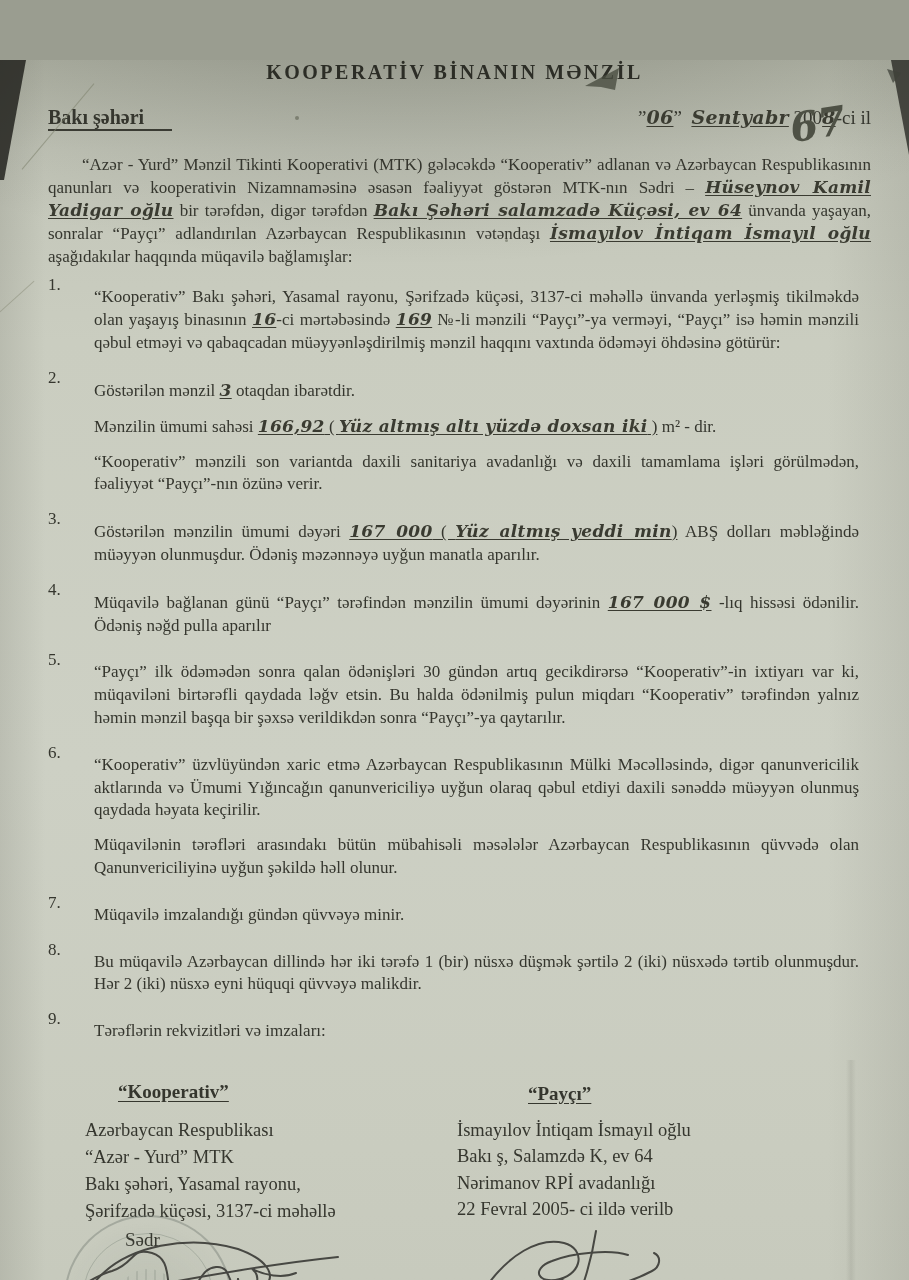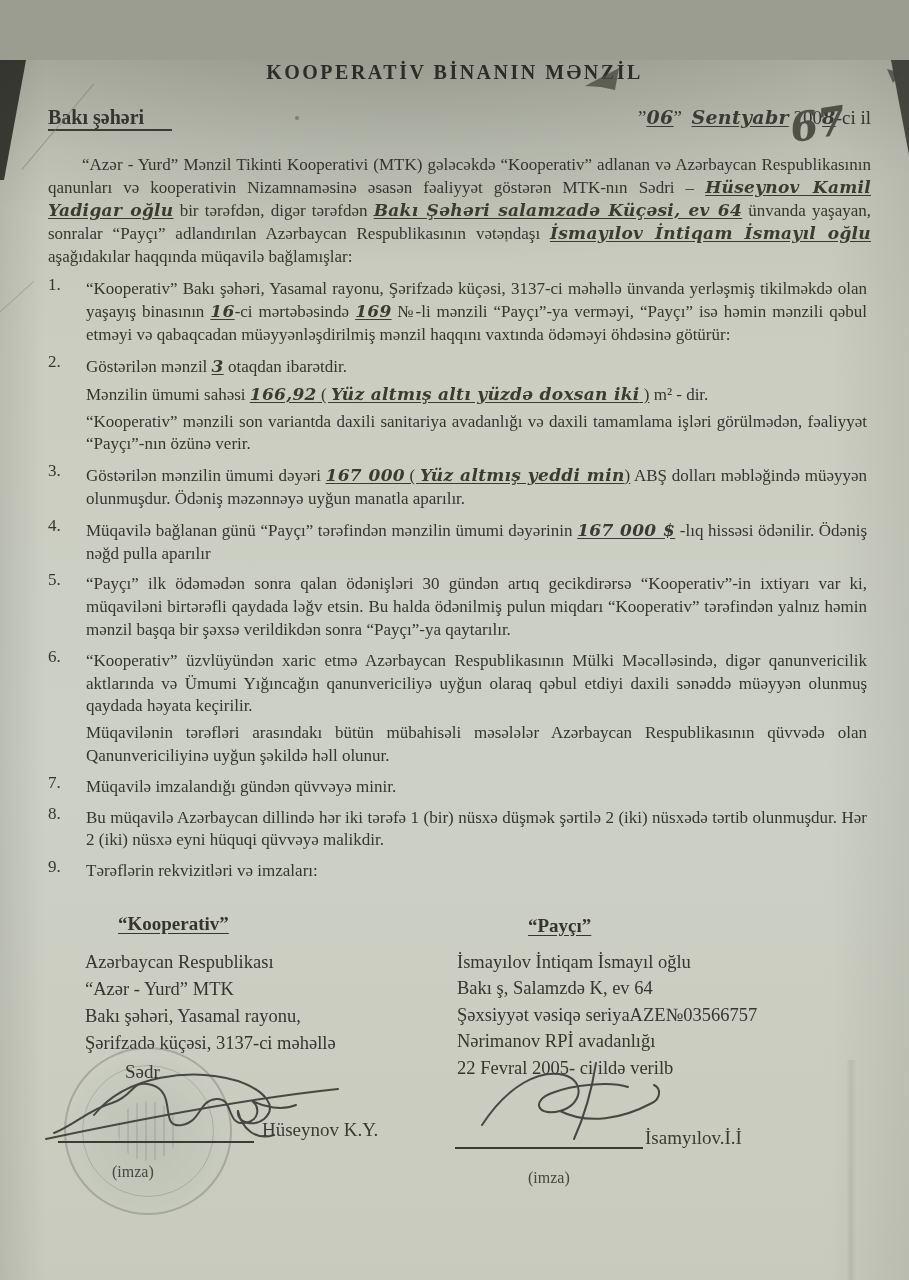--- a/index.html
+++ b/index.html
@@ -38,21 +38,21 @@
   .dateline{font-size:19px;}
   .hw{font-family:"DejaVu Serif",serif;font-style:italic;font-weight:700;
     text-decoration:underline;text-underline-offset:2px;letter-spacing:.3px;color:#3a3b31;}
   .u{text-decoration:underline;text-underline-offset:2px;}
   
   .intro{margin:22px 38px 0 48px;font-size:17px;line-height:23px;text-align:justify;text-indent:34px;}
   .clist{margin:6px 38px 0 48px;}
   .citem{display:flex;}
   .cnum{flex:none;width:34px;font-size:17px;line-height:22.8px;}
   .cbody{flex:1;}
-  .cpar{margin:4px;font-size:17px;line-height:22.8px;text-align:justify;}
+  .cpar{margin:12px;font-size:17px;line-height:22.8px;text-align:justify;}
   
   .sigs{position:relative;height:330px;margin-top:26px;}
   .sig-heading{position:absolute;font-size:19px;font-weight:bold;text-decoration:underline;text-underline-offset:3px;}
   .h-left{left:118px;top:0;}
   .h-right{left:528px;top:2px;}
   .addr{position:absolute;font-size:18.5px;}
   .a-left{left:85px;top:36px;}
   .a-left .line{line-height:27px;}
   .a-right{left:457px;top:36px;}
   .a-right .line{line-height:26.5px;}
@@ -178,21 +178,20 @@
 
     <div class="addr a-left">
         <div class="line">Azərbaycan Respublikası</div>
         <div class="line">“Azər - Yurd” MTK</div>
         <div class="line">Bakı şəhəri, Yasamal rayonu,</div>
         <div class="line">Şərifzadə küçəsi, 3137-ci məhəllə</div>
       </div>
     <div class="addr a-right">
         <div class="line">İsmayılov İntiqam İsmayıl oğlu</div>
         <div class="line">Bakı ş, Salamzdə K, ev 64</div>
-        <div class="line">Şəxsiyyət vəsiqə seriyaAZE№03566757</div>
         <div class="line">Nərimanov RPİ avadanlığı</div>
         <div class="line">22 Fevral 2005- ci ildə verilb</div>
       </div>
 
     <div class="role">Sədr</div>
 
     <div class="stamp"></div>
 
     <svg class="sig-svg svg-left" width="300" height="84" viewBox="0 0 300 84">
       <g fill="none" stroke="#3a3a36" stroke-width="2" stroke-linecap="round" opacity="0.9">

